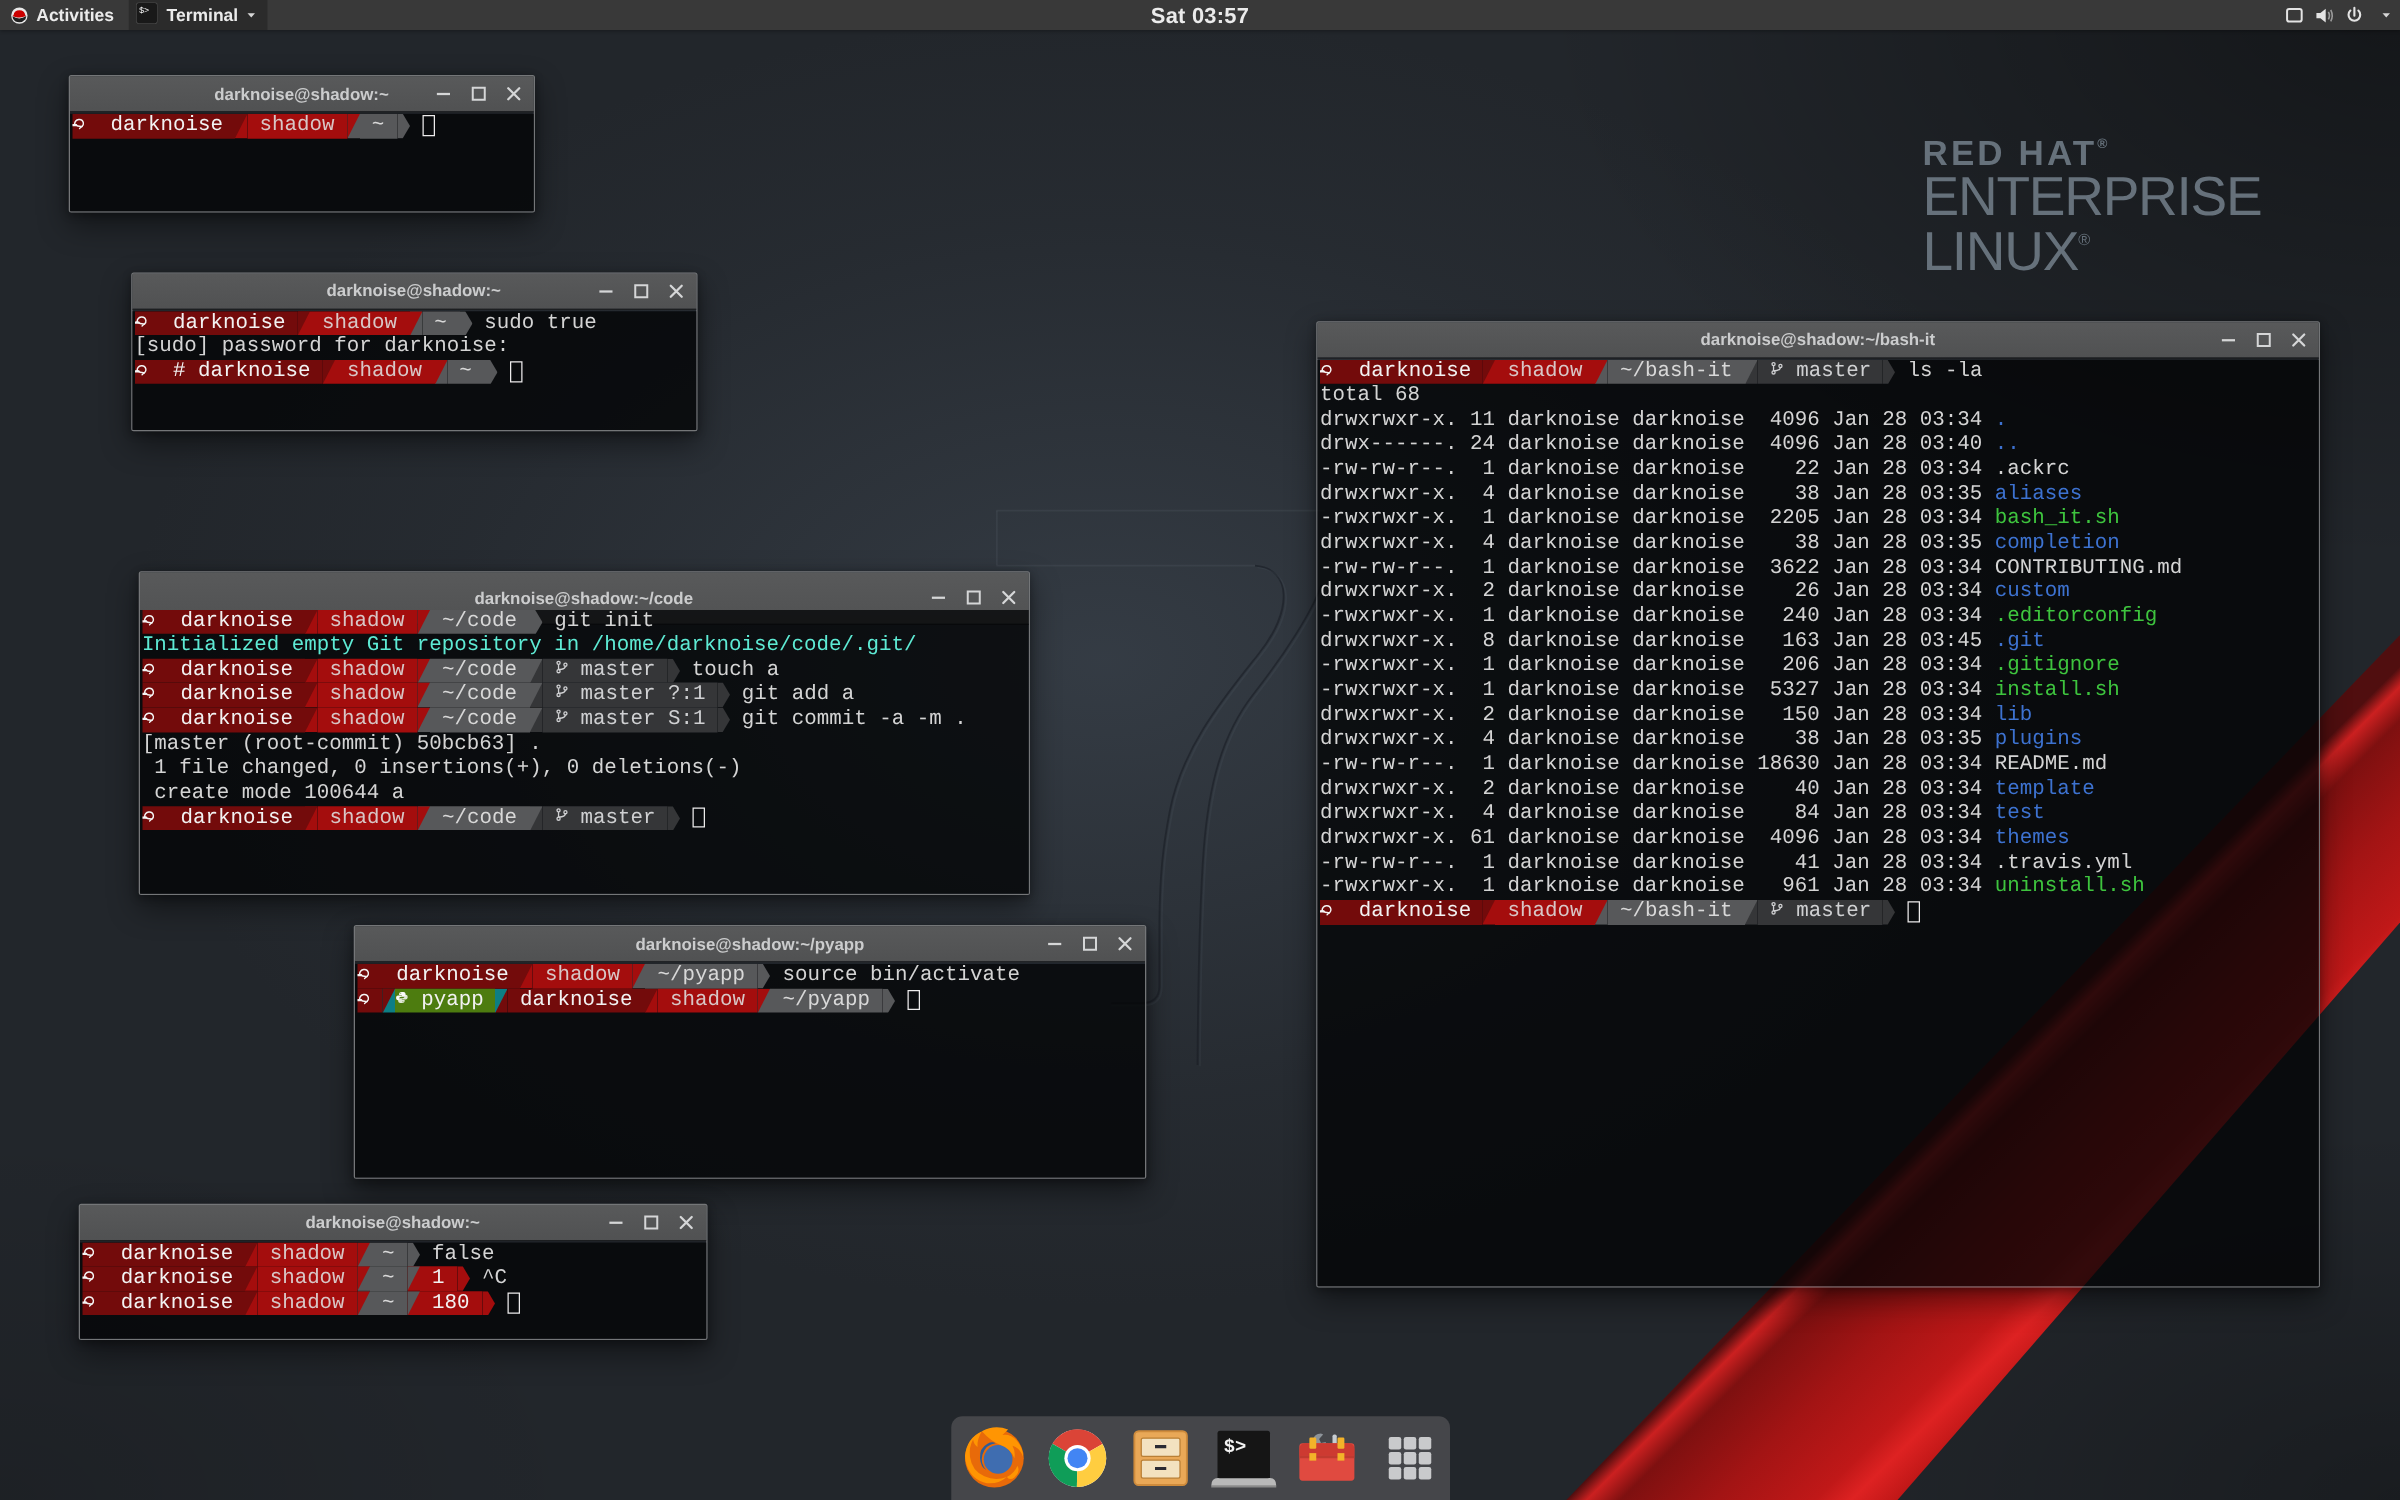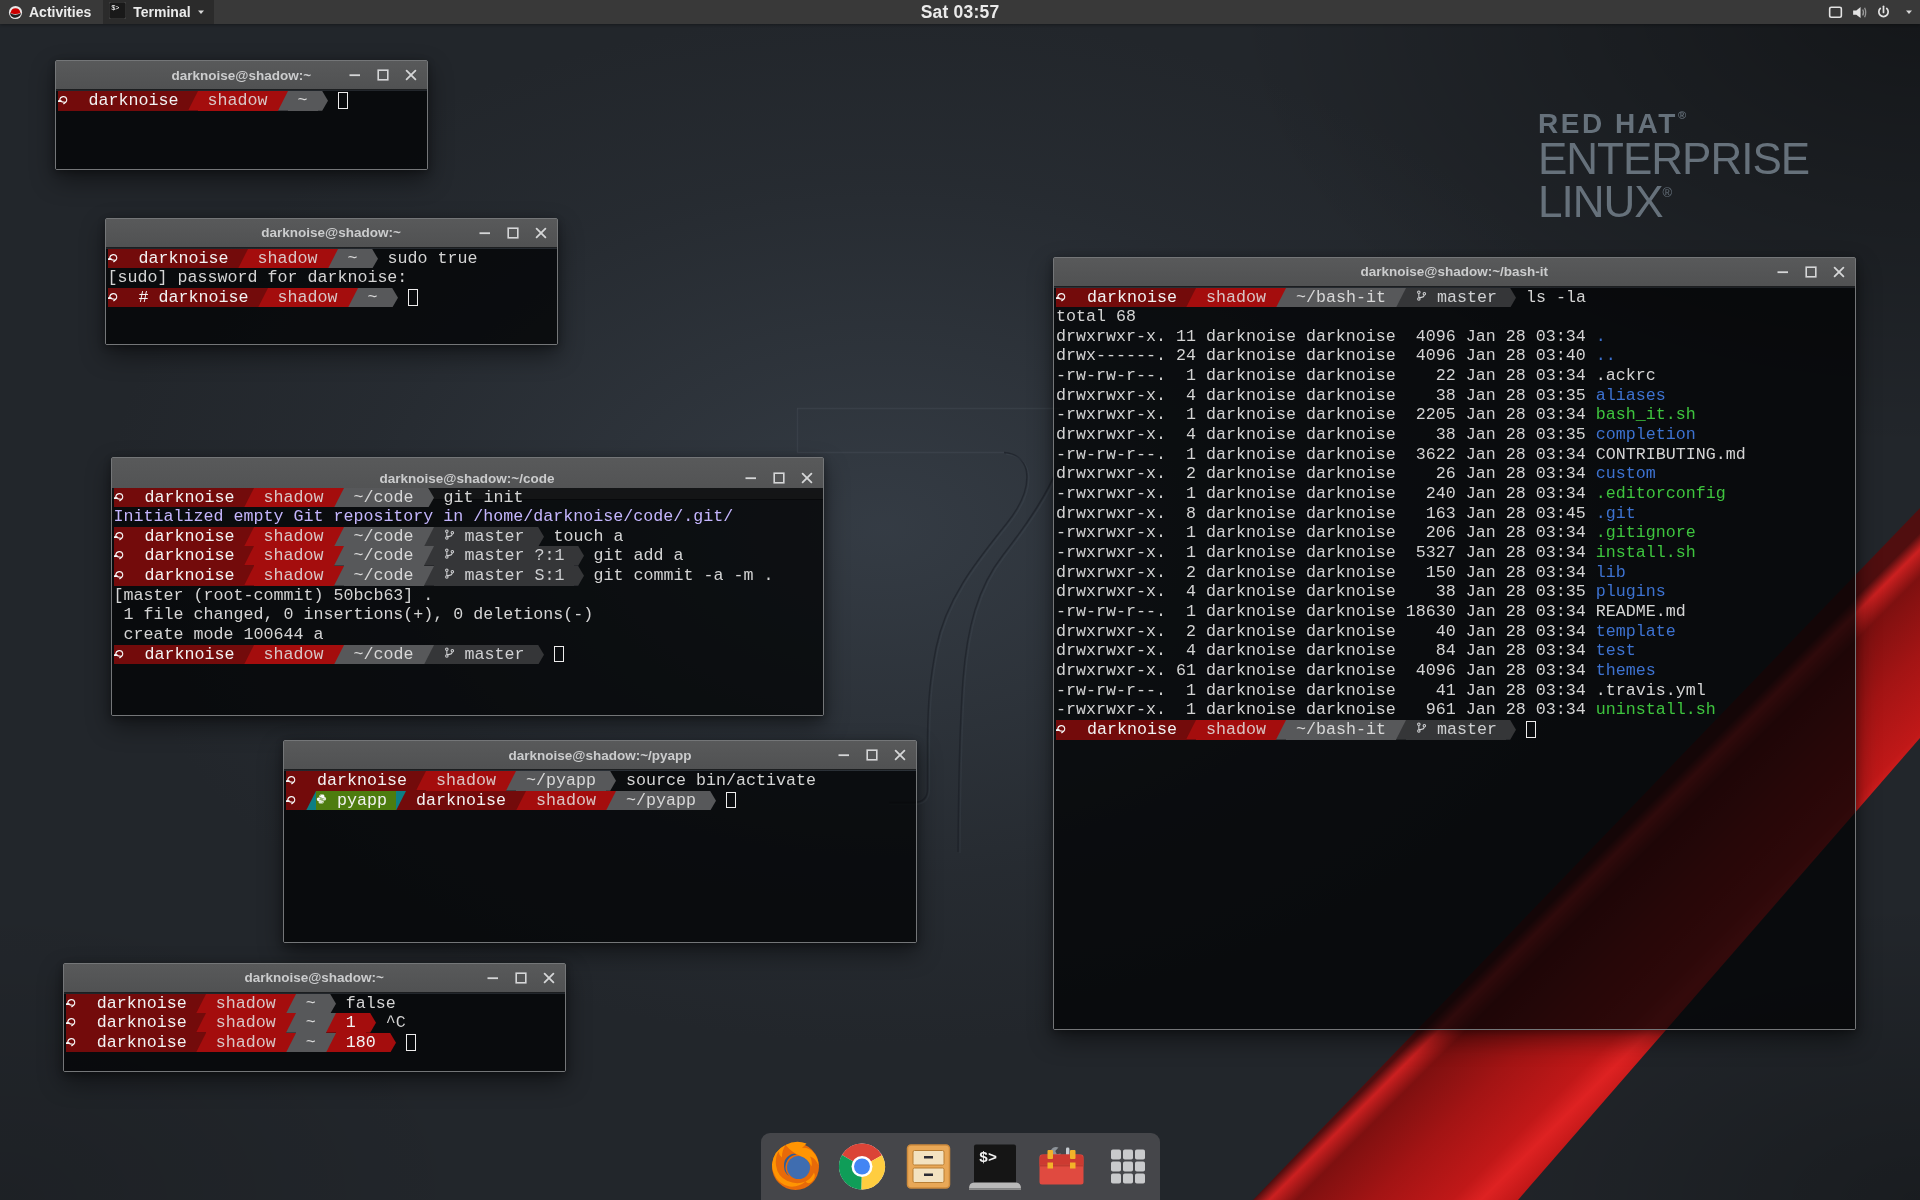--- a/index.html
+++ b/index.html
@@ -240,21 +240,21 @@
               <path stroke-width="1.25" d="M1.8 7.6 Q4.8 9.8 8.3 9.5"></path>
             </g>
           </svg>  darknoise </span><svg class="sp">
           <rect width="10" height="19.67" fill="#a40d0d"></rect>
           <path d="M0 0 H10 L0 19.67 Z" fill="#730b0b"></path>
         </svg><span class="sg" style="width:80.0px;background:#a40d0d;color:#d8c6c6"> shadow </span><svg class="sp">
           <rect width="10" height="19.67" fill="#57585a"></rect>
           <path d="M0 0 H10 L0 19.67 Z" fill="#a40d0d"></path>
         </svg><span class="sg" style="width:80.0px;background:#57585a;color:#d8d8d8"> ~/code </span><svg class="sp">
           <path d="M0 0 H4.2 L10 9.84 L4.2 19.67 H0 Z" fill="#57585a"></path>
-        </svg><span class="sg" style="color:#d4d4d4"> git init</span></div><div class="row"><span style="color:#c4b5fd">Initialized empty Git repository in /home/darknoise/code/.git/</span></div><div class="row"><span class="sg" style="width:130.0px;background:#730b0b;color:#f2f2f2"><svg class="ic" viewBox="0 0 12 12">
+        </svg><span class="sg" style="color:#d4d4d4"> git init</span></div><div class="row"><span style="color:#5eead4">Initialized empty Git repository in /home/darknoise/code/.git/</span></div><div class="row"><span class="sg" style="width:130.0px;background:#730b0b;color:#f2f2f2"><svg class="ic" viewBox="0 0 12 12">
             <g fill="none" stroke="#f5f5f5" stroke-linecap="round">
               <path stroke-width="1.9" d="M-0.3 8.3 L3.2 8.3"></path>
               <path stroke-width="1.25" d="M1.8 7.6 Q2.1 3.9 5.4 3.4 Q8.8 3.0 9.5 6.4 Q9.8 8.3 8.3 9.5 Q6.9 10.6 6.2 11.2"></path>
               <path stroke-width="1.25" d="M1.8 7.6 Q4.8 9.8 8.3 9.5"></path>
             </g>
           </svg>  darknoise </span><svg class="sp">
           <rect width="10" height="19.67" fill="#a40d0d"></rect>
           <path d="M0 0 H10 L0 19.67 Z" fill="#730b0b"></path>
         </svg><span class="sg" style="width:80.0px;background:#a40d0d;color:#d8c6c6"> shadow </span><svg class="sp">
           <rect width="10" height="19.67" fill="#57585a"></rect>

